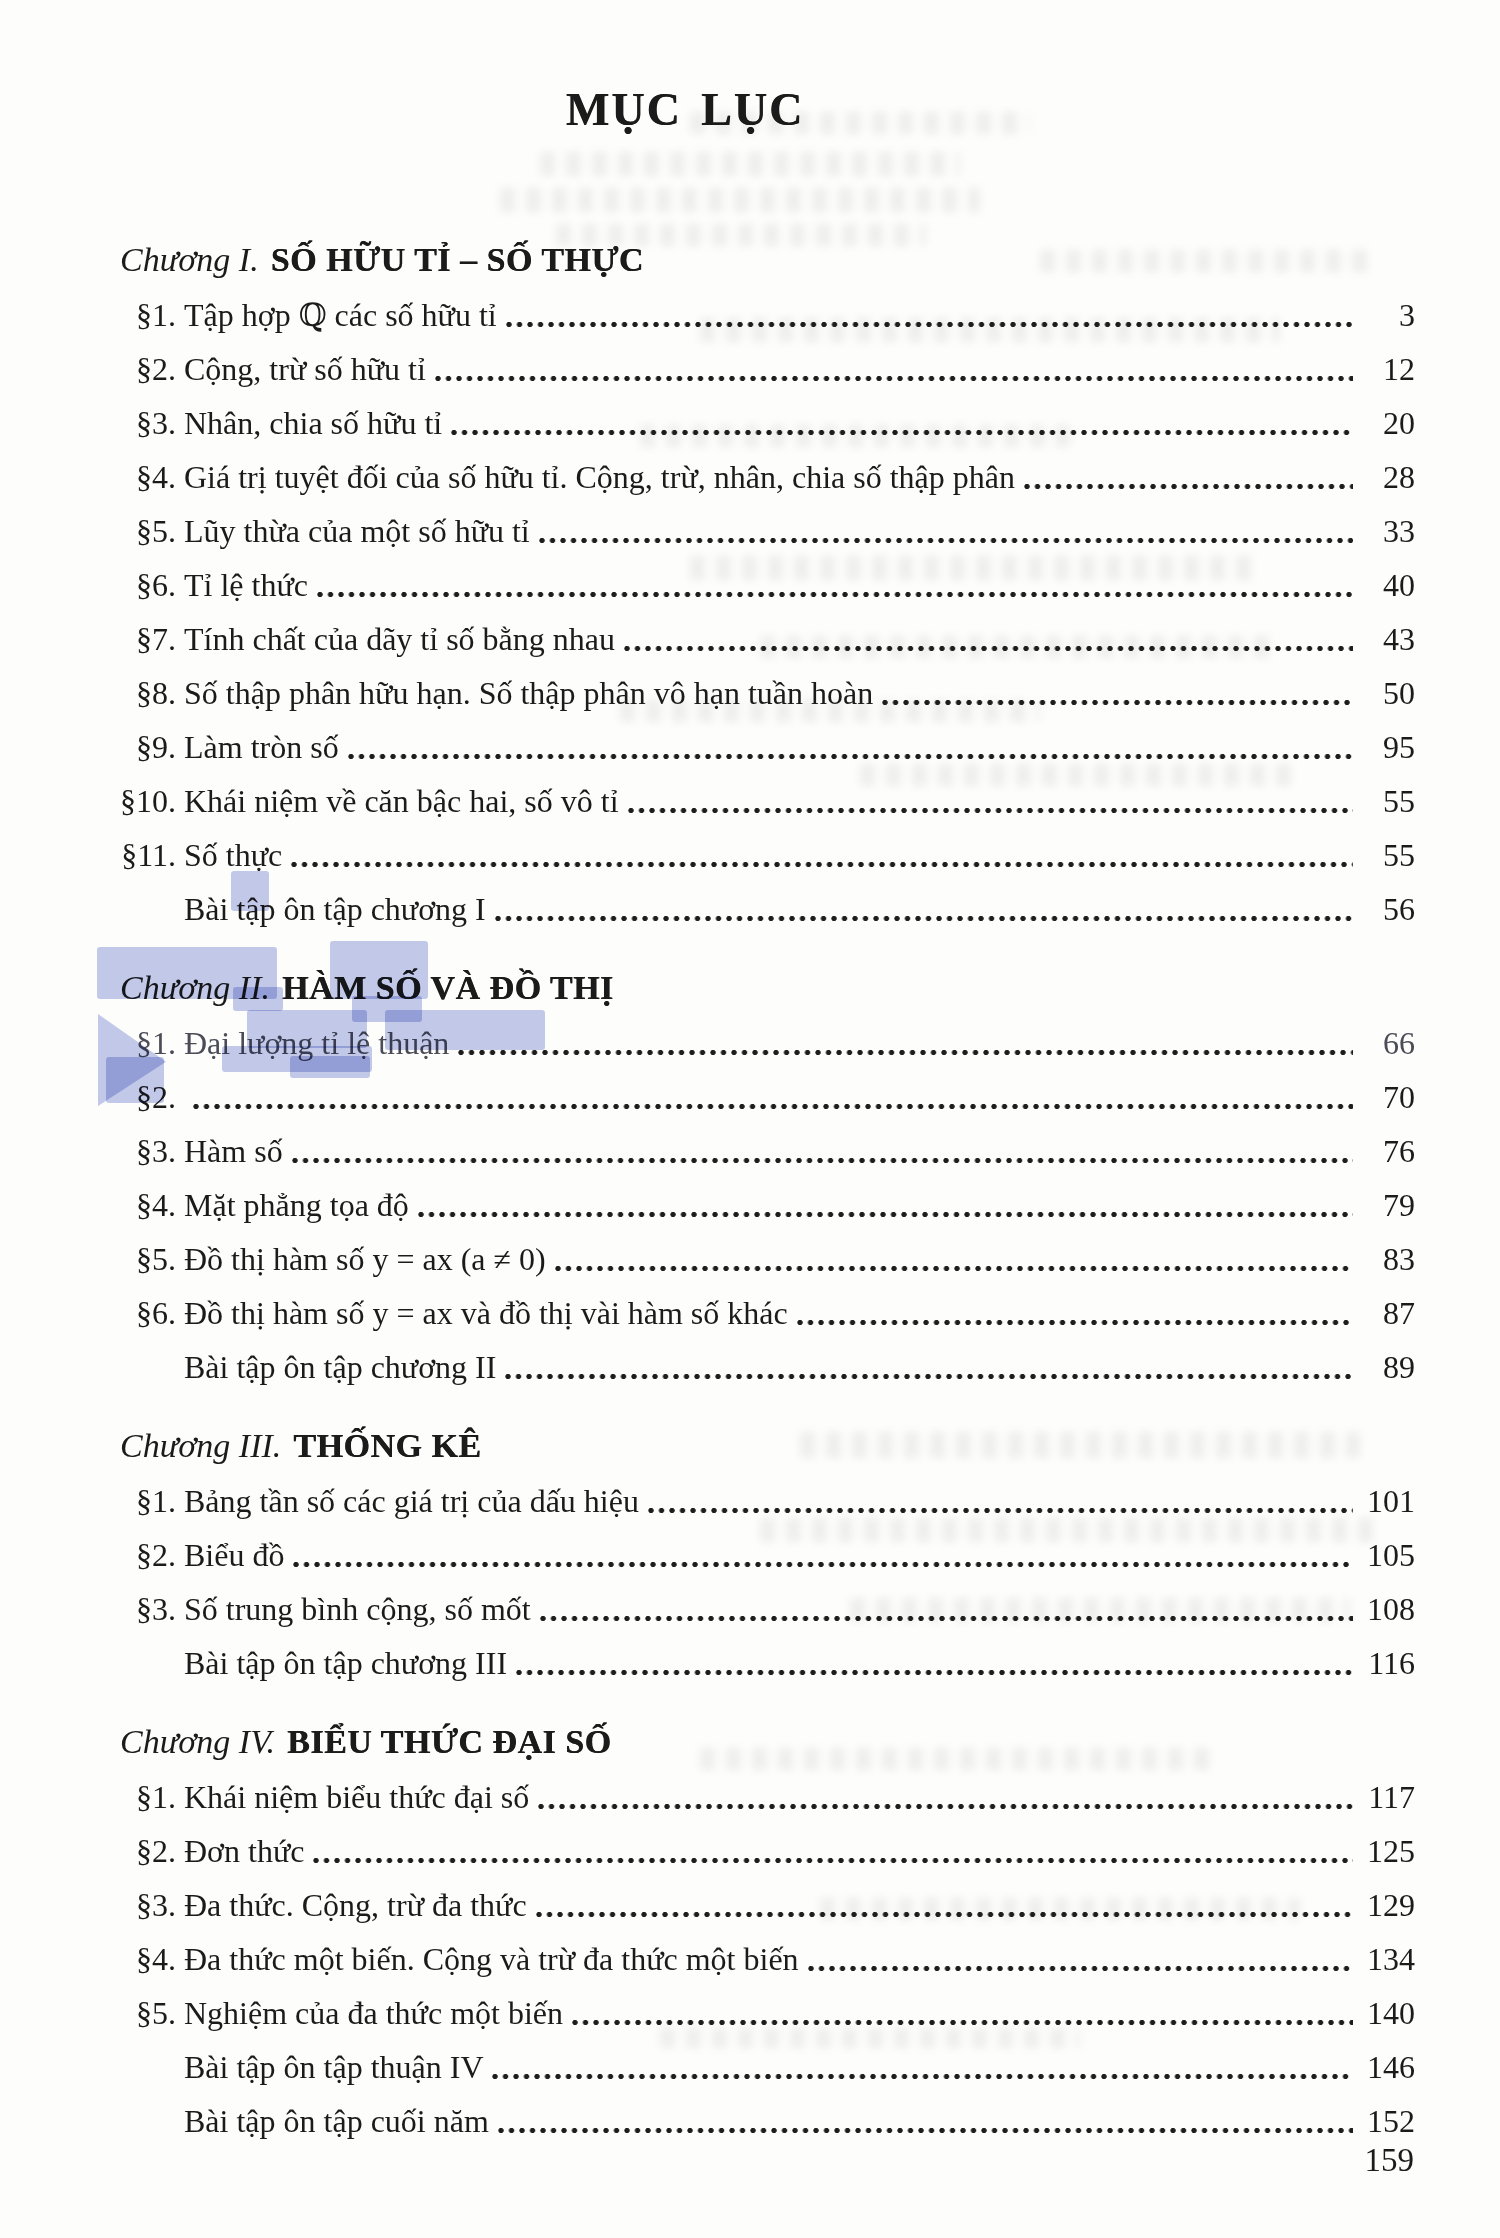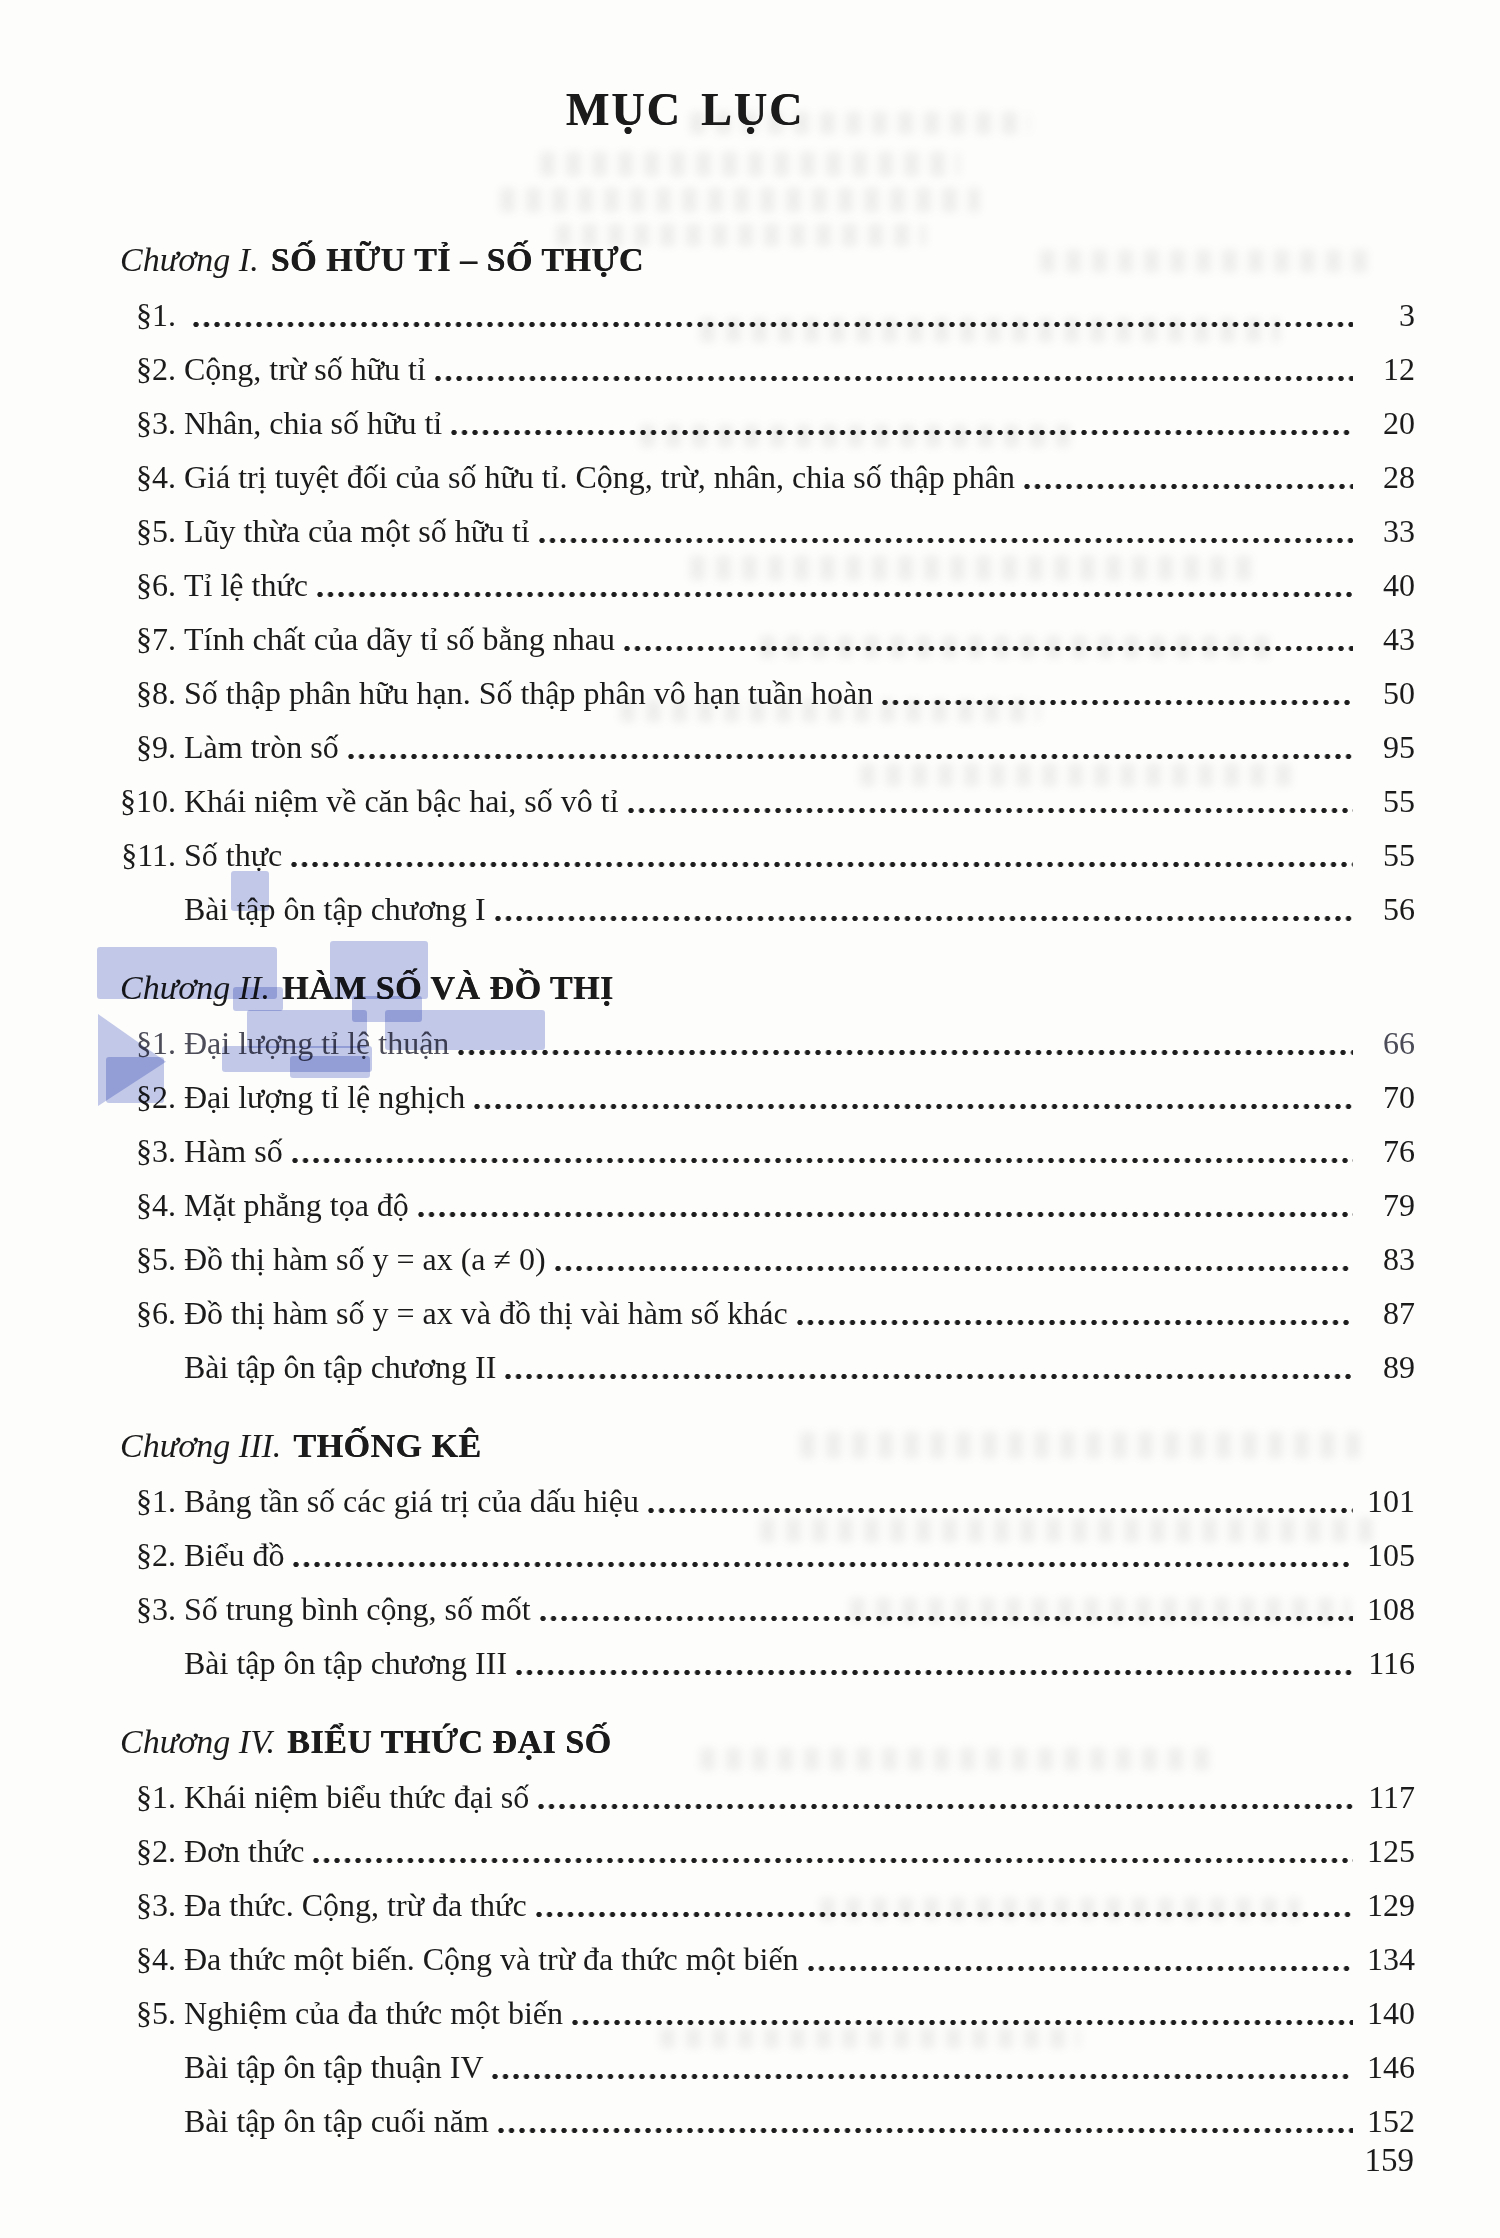--- a/index.html
+++ b/index.html
@@ -74,20 +74,21 @@
   <div class="content">
 
     <div class="doc-title">MỤC LỤC</div>
 
     <div class="chapter first">
       <div class="chap-head">
         <span class="chap-pre">Chương I.</span><span class="chap-name">SỐ HỮU TỈ – SỐ THỰC</span>
       </div>
       <div class="row">
           <span class="lab">§1.</span>
+          <span class="ttl">Tập hợp ℚ các số hữu tỉ</span>
           <span class="dots"></span>
           <span class="pg">3</span>
         </div>
       <div class="row">
           <span class="lab">§2.</span>
           <span class="ttl">Cộng, trừ số hữu tỉ</span>
           <span class="dots"></span>
           <span class="pg">12</span>
         </div>
       <div class="row">
@@ -157,21 +158,20 @@
         <span class="chap-pre">Chương II.</span><span class="chap-name">HÀM SỐ VÀ ĐỒ THỊ</span>
       </div>
       <div class="row faded">
           <span class="lab">§1.</span>
           <span class="ttl">Đại lượng tỉ lệ thuận</span>
           <span class="dots"></span>
           <span class="pg">66</span>
         </div>
       <div class="row">
           <span class="lab">§2.</span>
-          <span class="ttl">Đại lượng tỉ lệ nghịch</span>
           <span class="dots"></span>
           <span class="pg">70</span>
         </div>
       <div class="row">
           <span class="lab">§3.</span>
           <span class="ttl">Hàm số</span>
           <span class="dots"></span>
           <span class="pg">76</span>
         </div>
       <div class="row">

